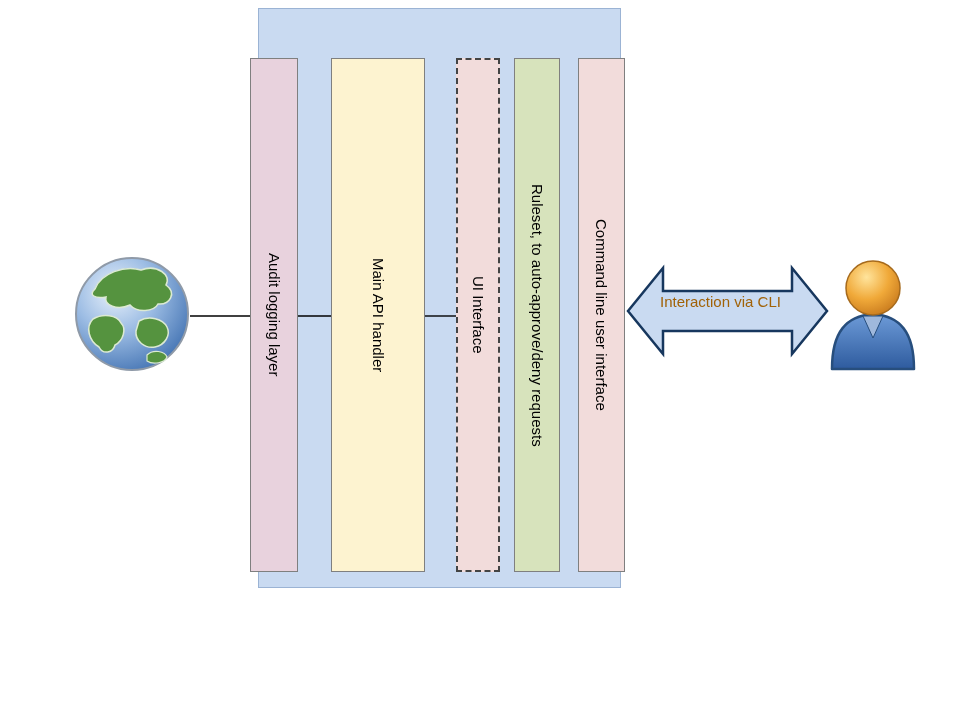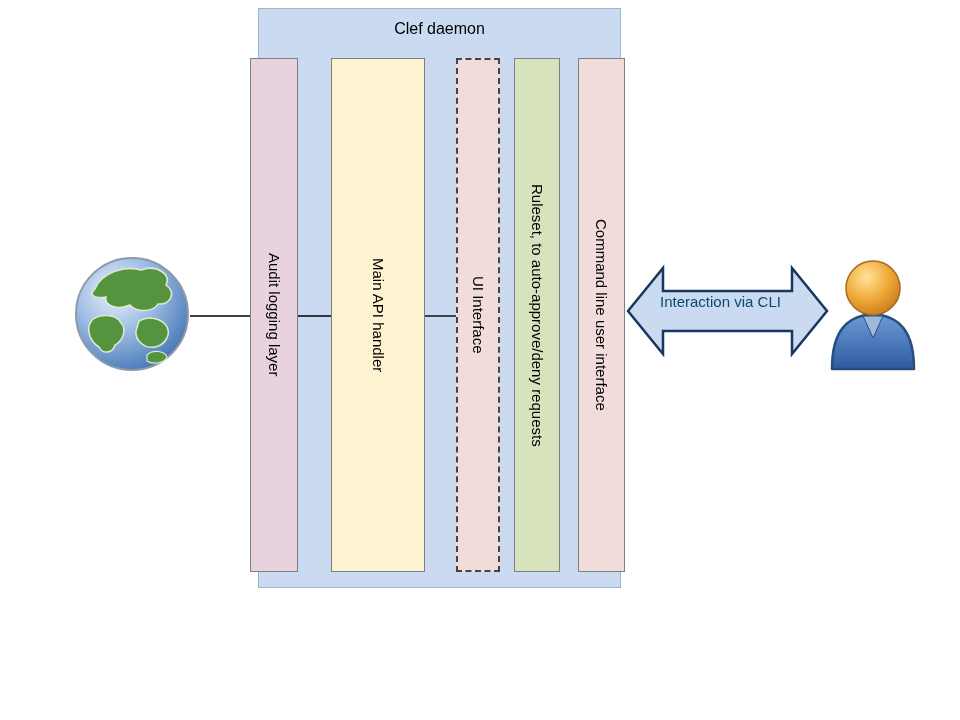--- a/index.html
+++ b/index.html
@@ -24,32 +24,31 @@
     font-size:15px;color:#000;
   }
   .bar.audit  {left:250px;width:48px;background:#e8d2dd;}
   .bar.api    {left:331px;width:94px;background:#fdf3d0;}
   .bar.ui     {left:456px;width:44px;background:#f2dcdb;border:2px dashed #444;}
   .bar.ruleset{left:514px;width:46px;background:#d7e3bc;}
   .bar.cli    {left:578px;width:47px;background:#f2dcdb;}
   .overlay{position:absolute;left:0;top:0;width:960px;height:720px;pointer-events:none;}
   .arrow-label{
     position:absolute;left:660px;top:291px;width:122px;
-    font-size:15px;line-height:21px;color:#0c4a6e;
+    font-size:15px;line-height:21px;color:#a16207;
   }
   .globe{position:absolute;left:73px;top:255px;}
   .person{position:absolute;left:825px;top:250px;}
 </style>
 </head>
 <body>
 
 <div class="stage">
 
   <div class="container-box"></div>
-  <div class="container-title">Clef daemon</div>
 
   <svg class="overlay" width="960" height="720" viewBox="0 0 960 720">
 
     <line x1="147.5" y1="307" x2="147.5" y2="327" stroke="#000" stroke-width="2"></line>
 
     <line x1="190" y1="316" x2="250" y2="316" stroke="#000" stroke-width="1.4"></line>
 
     <line x1="298" y1="316" x2="331" y2="316" stroke="#000" stroke-width="1.4"></line>
 
     <line x1="425" y1="316" x2="456" y2="316" stroke="#000" stroke-width="1.4"></line>

